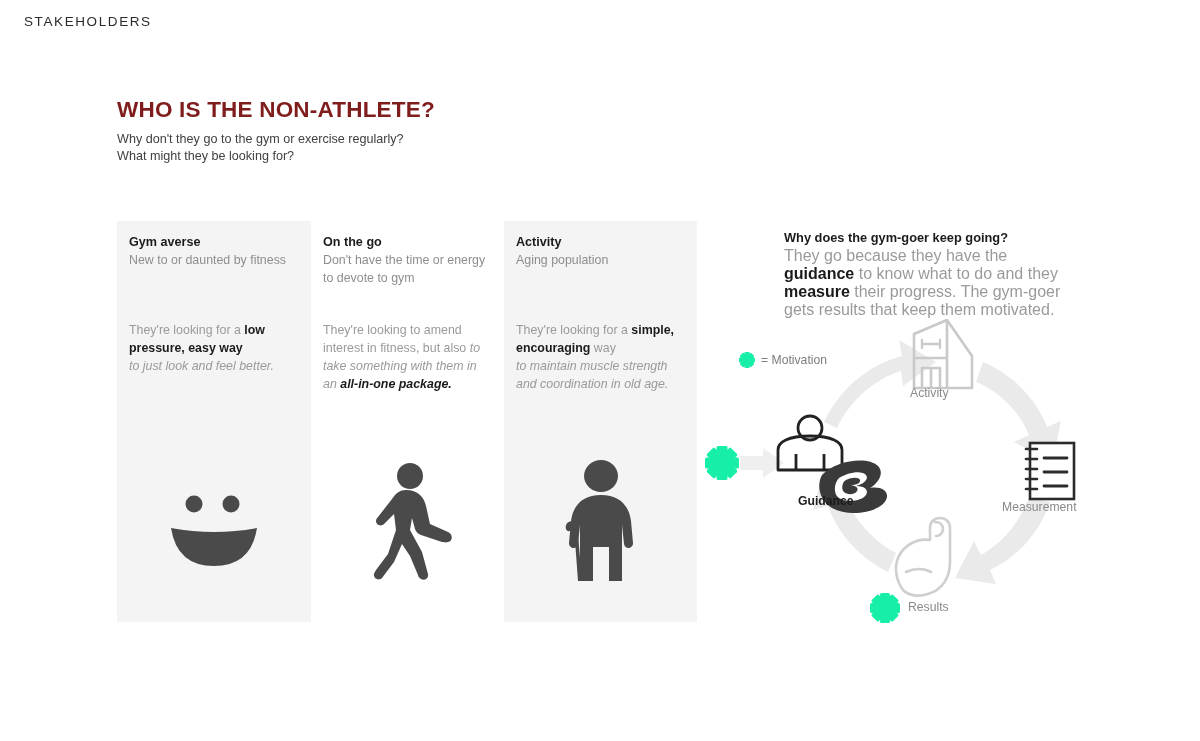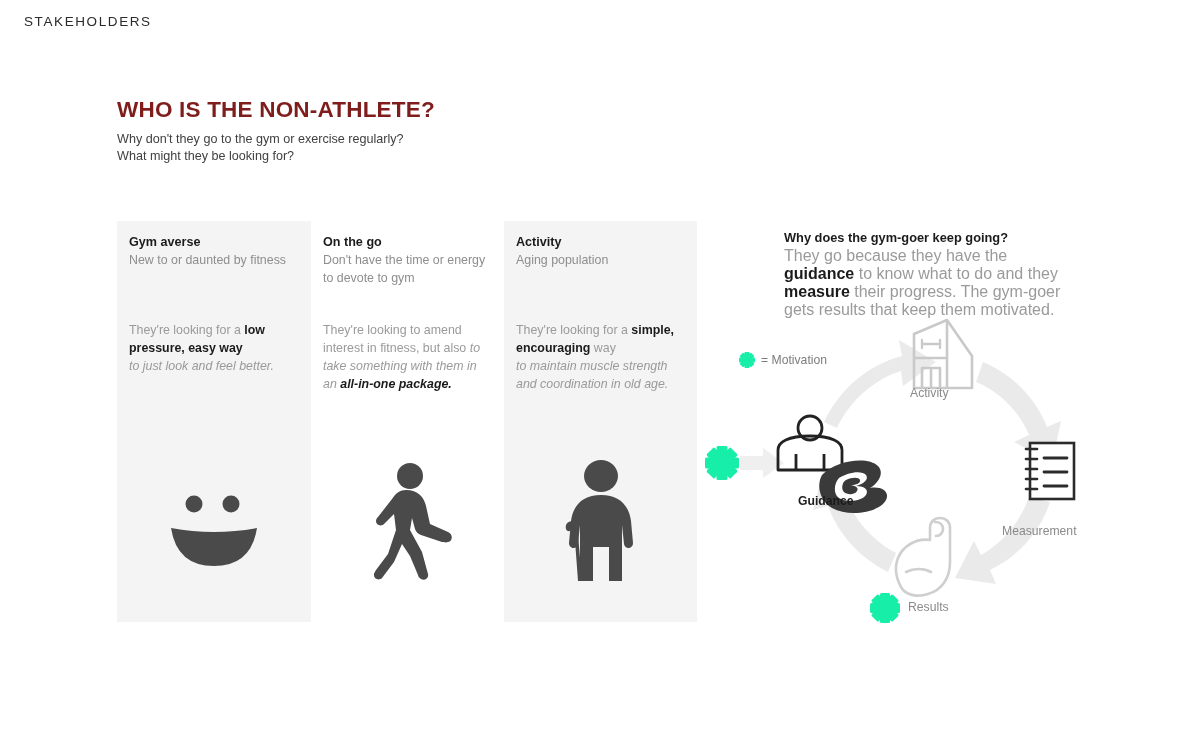--- a/index.html
+++ b/index.html
@@ -322,21 +322,21 @@
         <path d="M124 170 L124 154"></path>
       </g>
       <g>
         <path d="M122 175 C136 160 168 156 178 166 C184 172 180 182 170 188 C182 186 190 192 186 200 C180 212 150 218 132 208 C120 201 116 186 122 175 Z" fill="#3a3a3a"></path>
         <path d="M139 178 C148 172 162 170 166 175 C169 179 164 184 156 186 C165 186 169 190 166 195 C162 201 147 203 139 198 C133 194 134 183 139 178 Z" fill="#ffffff"></path>
         <path d="M146 180 C152 177 159 177 160 180 C161 183 156 185 151 185 C156 186 159 188 157 191 C155 195 147 195 144 192 C141 189 142 182 146 180 Z" fill="#3a3a3a"></path>
       </g>
     </svg>
 
     <div class="node-label" style="left:210px; top:86px;">Activity</div>
-    <div class="node-label" style="left:302px; top:200px;margin-top:24px;">Measurement</div>
+    <div class="node-label" style="left:302px; top:200px;">Measurement</div>
     <div class="node-label" style="left:208px; top:300px;">Results</div>
     <div class="node-label strong" style="left:98px; top:194px;">Guidance</div>
   </div>
 
   <div class="legend">
     <svg width="18" height="18" viewBox="0 0 18 18">
       <g transform="translate(9,9)">
         <rect x="-8" y="-2.6" width="16" height="5.2" rx="1" fill="#17efa9"></rect>
         <rect x="-2.6" y="-8" width="5.2" height="16" rx="1" fill="#17efa9"></rect>
         <rect x="-8" y="-2.6" width="16" height="5.2" rx="1" fill="#17efa9" transform="rotate(45)"></rect>

